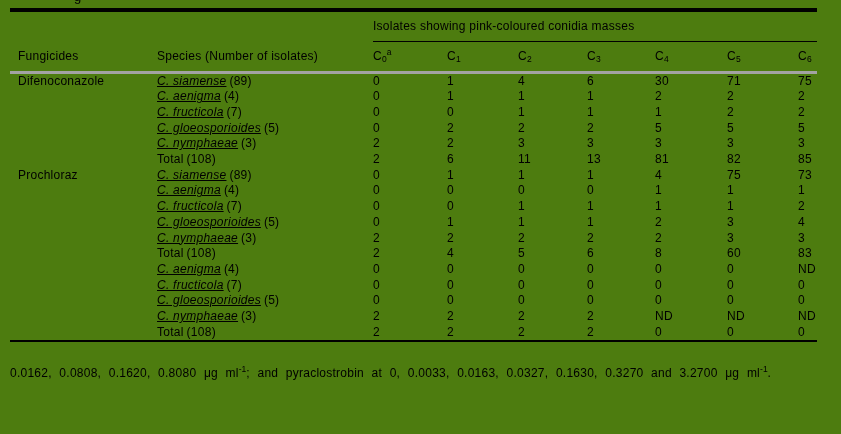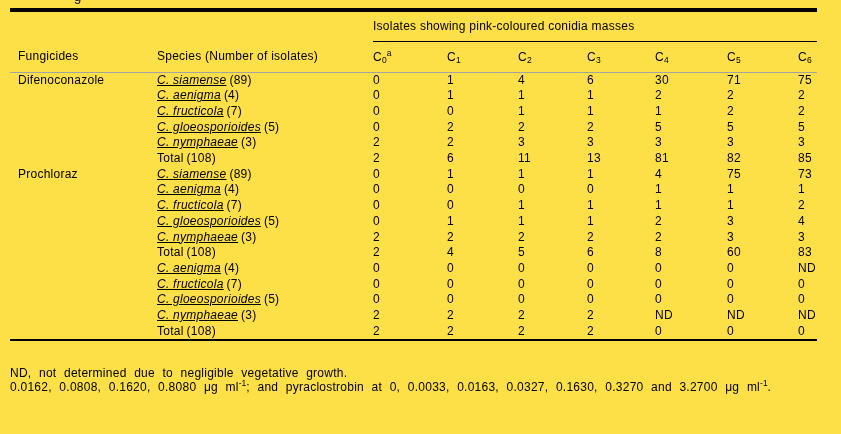--- a/index.html
+++ b/index.html
@@ -1,40 +1,40 @@
 <!DOCTYPE html>
 <html><head>
 <meta charset="utf-8">
 <style>
   * { margin:0; padding:0; box-sizing:border-box; }
   html,body { background:#fff; }
   body {
     width:841px; height:434px; overflow:hidden; position:relative;
     font-family:"Liberation Sans", sans-serif; color:#000;
   }
-  .sheet { position:absolute; inset:0; background:#fde047; }
+  .sheet { position:absolute; inset:0; background:#4d7c0f; }
 
   
   .frag-clip { position:absolute; left:74px; top:0; width:14px; height:4px; overflow:hidden; }
   .frag-clip span { display:block; font-size:13px; line-height:13px; margin-top:-10px; }
 
   .table-wrap { position:absolute; left:10px; top:8px; width:807px; }
 
   .rule-double { height:1px; background:#fff; border-top:2px solid #000; border-bottom:2px solid #000; }
   .rule-bottom { height:2px; background:#000; }
 
   table { width:807px; border-collapse:collapse; table-layout:fixed;
           font-size:12px; letter-spacing:0.25px; }
   th, td { font-weight:normal; text-align:left; vertical-align:middle;
            white-space:nowrap; overflow:visible; padding:0; }
 
   tr.spanner-row { height:29px; }
   tr.spanner-row .spanner-cell { border-bottom:1px solid #000; }
   tr.header-row { height:31px; }
-  tr.header-row th { border-bottom:1px solid #a3a3a3; }
+  tr.header-row th { border-bottom:3px solid #a3a3a3; }
   tbody tr { height:15.7px; line-height:15.7px; }
   tbody td { line-height:15.7px; }
 
   .pad-first { padding-left:8px; }
 
   sub { font-size:8.5px; vertical-align:-2px; line-height:0; letter-spacing:0; }
   sup { font-size:8.5px; vertical-align:5px; line-height:0; letter-spacing:0; }
 
   .it { font-style:italic;text-decoration:underline; }
   .species-count { margin-left:3px;margin-top:30px; }
@@ -276,17 +276,16 @@
             <td>0</td>
             <td>0</td>
           </tr>
         </tbody>
     </table>
 
     <div class="rule-bottom"></div>
   </div>
 
   <div class="footnotes">
-    <div class="fn-line">ND, not determined due to negligible vegetative growth.</div>
     <div class="fn-line"><span>0.0162, 0.0808, 0.1620, 0.8080 μg ml</span><sup>-1</sup><span>; and pyraclostrobin at 0, 0.0033, 0.0163, 0.0327, 0.1630, 0.3270 and 3.2700 μg ml</span><sup>-1</sup><span>.</span></div>
   </div>
 
 </div>
 
 </body></html>

